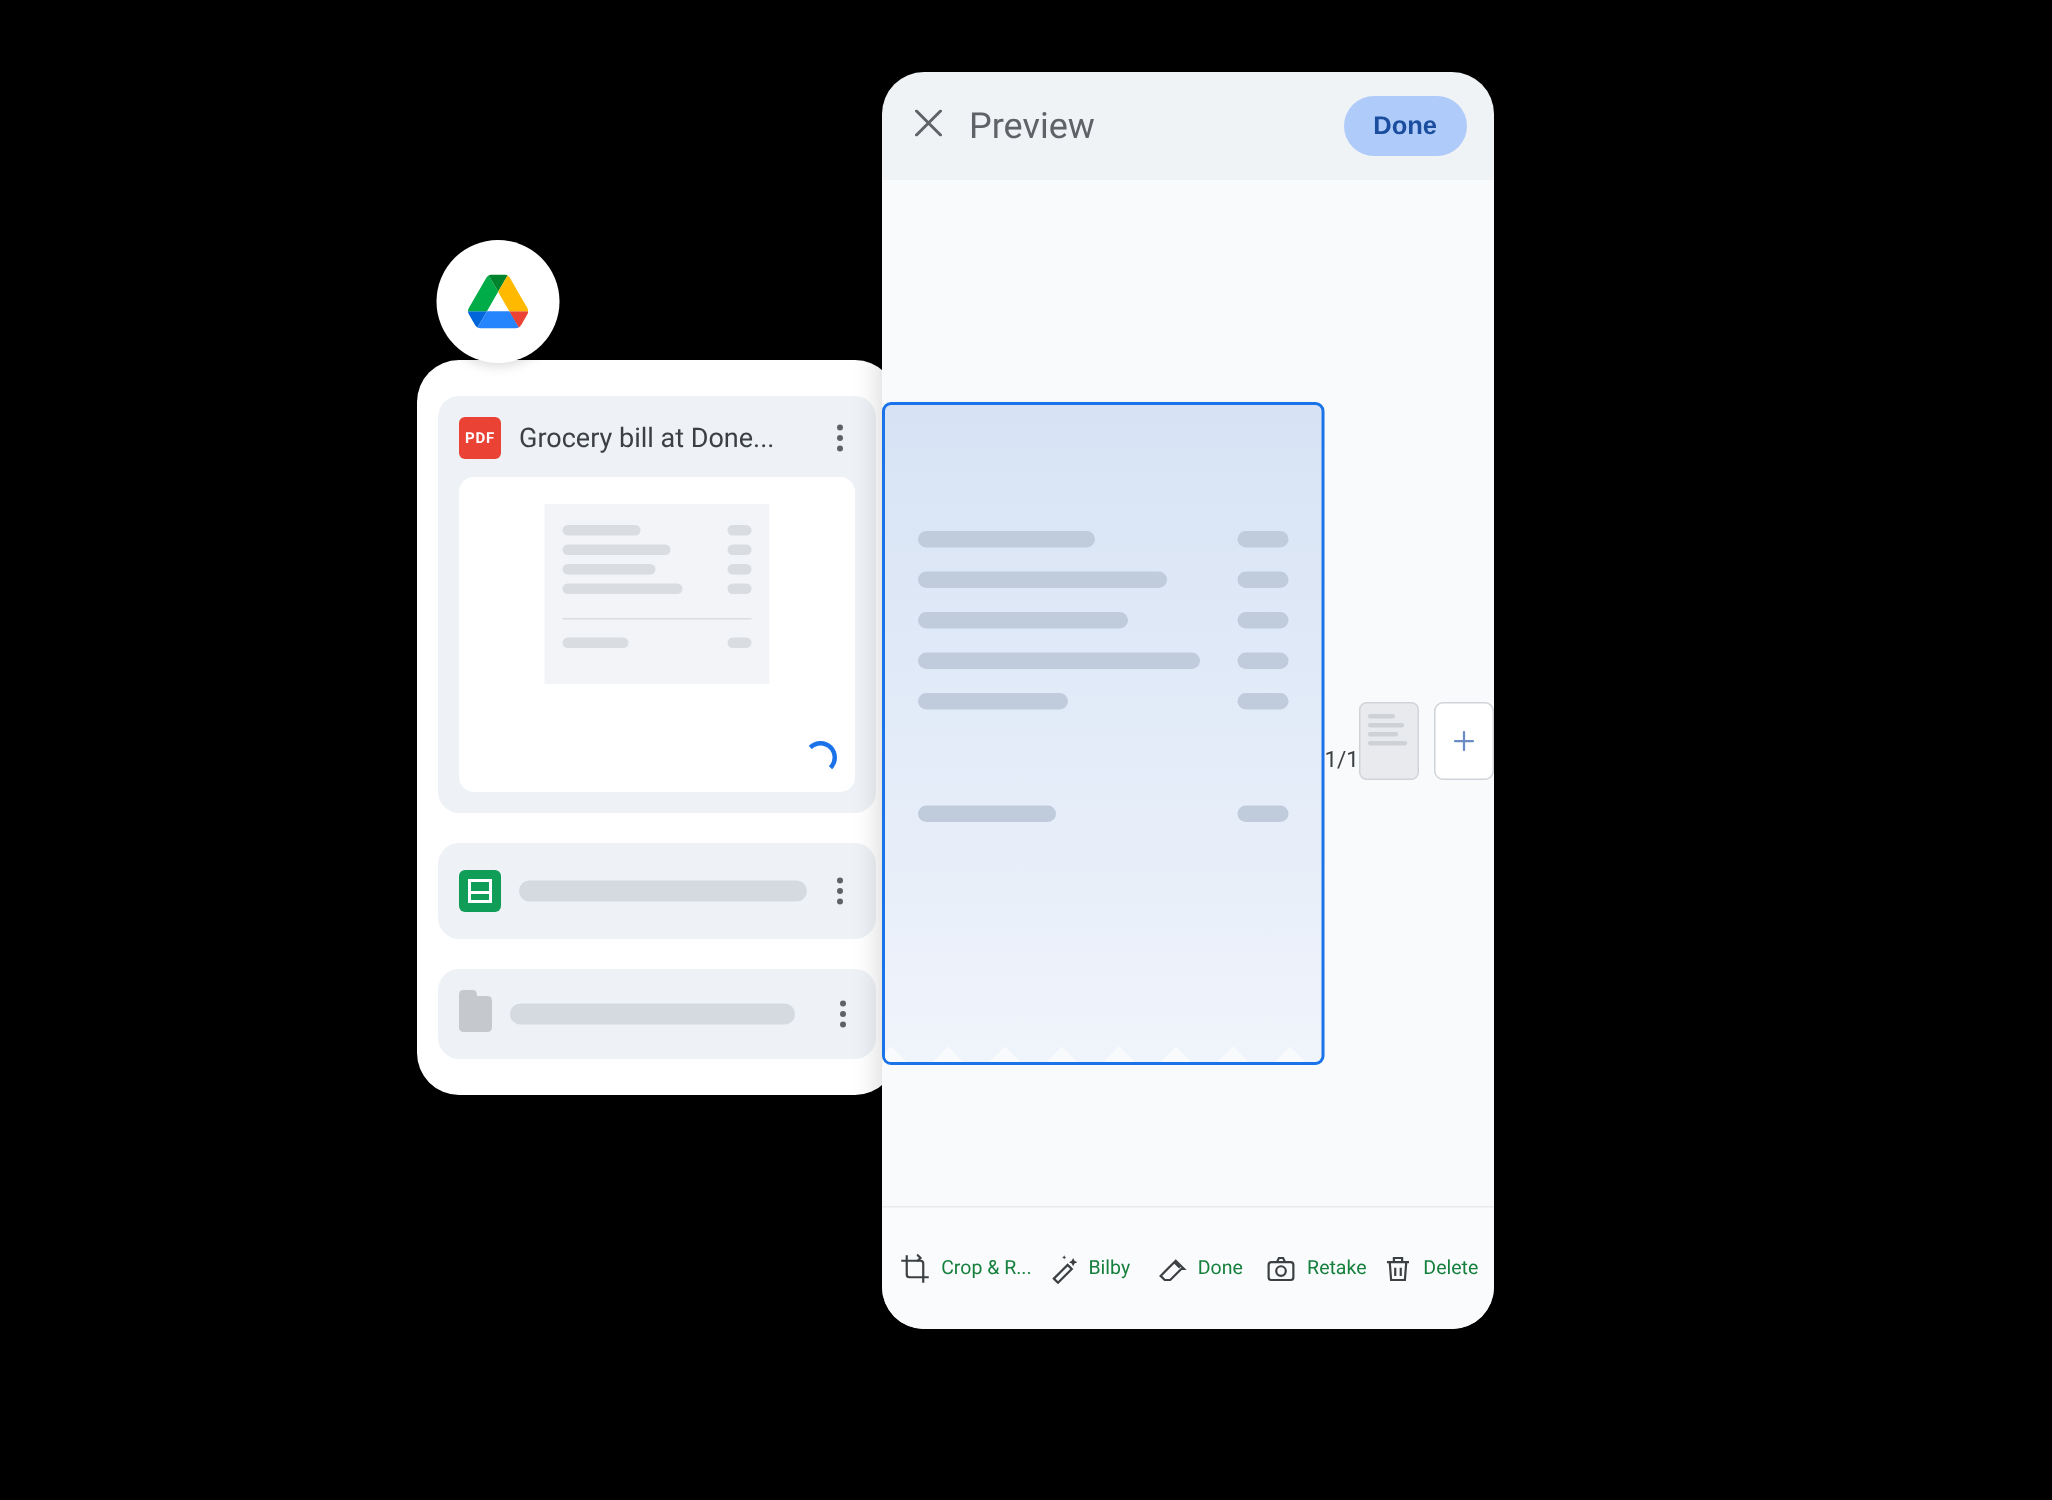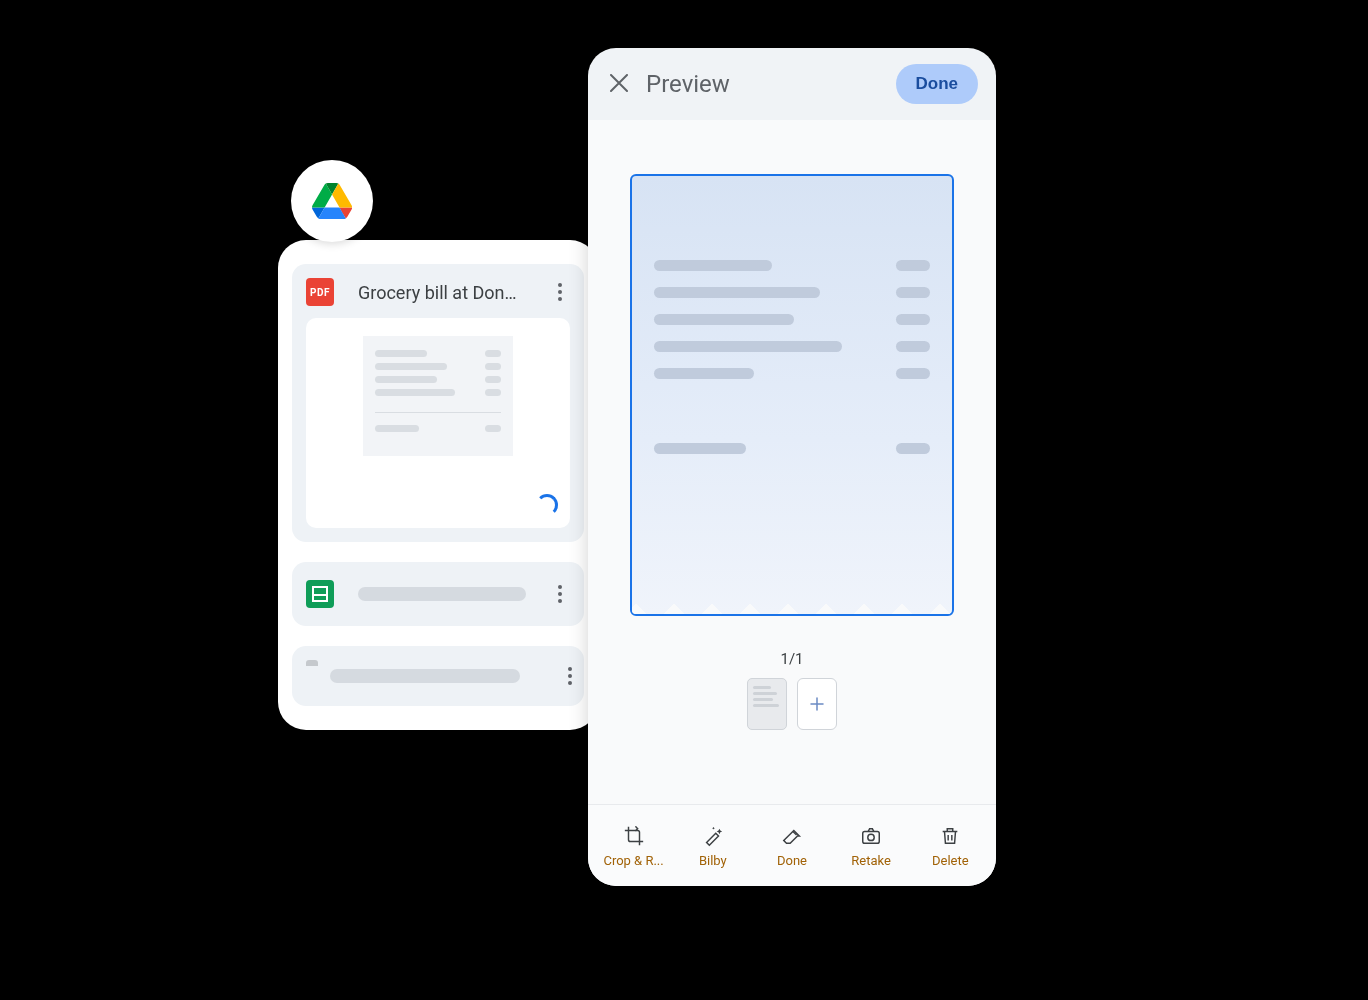--- a/index.html
+++ b/index.html
@@ -40,21 +40,21 @@
     }
     .file-item {
       margin: 0 14px 20px;
       background: #eef2f6;
       border-radius: 14px;
       padding: 14px 14px;
     }
     .file-header {
       display: flex;
       align-items: center;
-      gap: 24px;
+      gap: 12px;
     }
     .pdf-icon {
       width: 28px;
       height: 28px;
       background: #ea4335;
       border-radius: 4px;
       display: flex;
       align-items: center;
       justify-content: center;
       color: #fff;
@@ -209,21 +209,21 @@
       border-radius: 22px;
       padding: 10px 20px;
       font-size: 17px;
       font-weight: 700;
       cursor: pointer;
     }
     .preview-body {
       flex: 1;
       background: #f9fafb;
       display: flex;
-      flex-direction: column;
+      flex-direction: row;
       align-items: center;
       padding-top: 54px;
     }
     .scan-frame {
       width: 324px;
       height: 442px;
       border: 2px solid #1a73e8;
       border-radius: 6px;
       background: linear-gradient(to bottom, #d7e3f4 0%, #e5edf9 60%, #f0f4fb 100%);
       position: relative;
@@ -279,25 +279,25 @@
       height: 82px;
       background: #fafbfc;
       border-top: 1px solid #e8eaed;
       display: flex;
       justify-content: space-around;
       align-items: center;
       padding: 0 6px;
     }
     .tool {
       display: flex;
-      flex-direction: column;
+      flex-direction: row;
       align-items: center;
       gap: 5px;
       cursor: pointer;
-      color: #a16207;
+      color: #15803d;
       font-size: 13px;
       min-width: 64px;
     }
     .tool-icon {
       width: 24px;
       height: 24px;
       display: flex;
       align-items: center;
       justify-content: center;
     }

